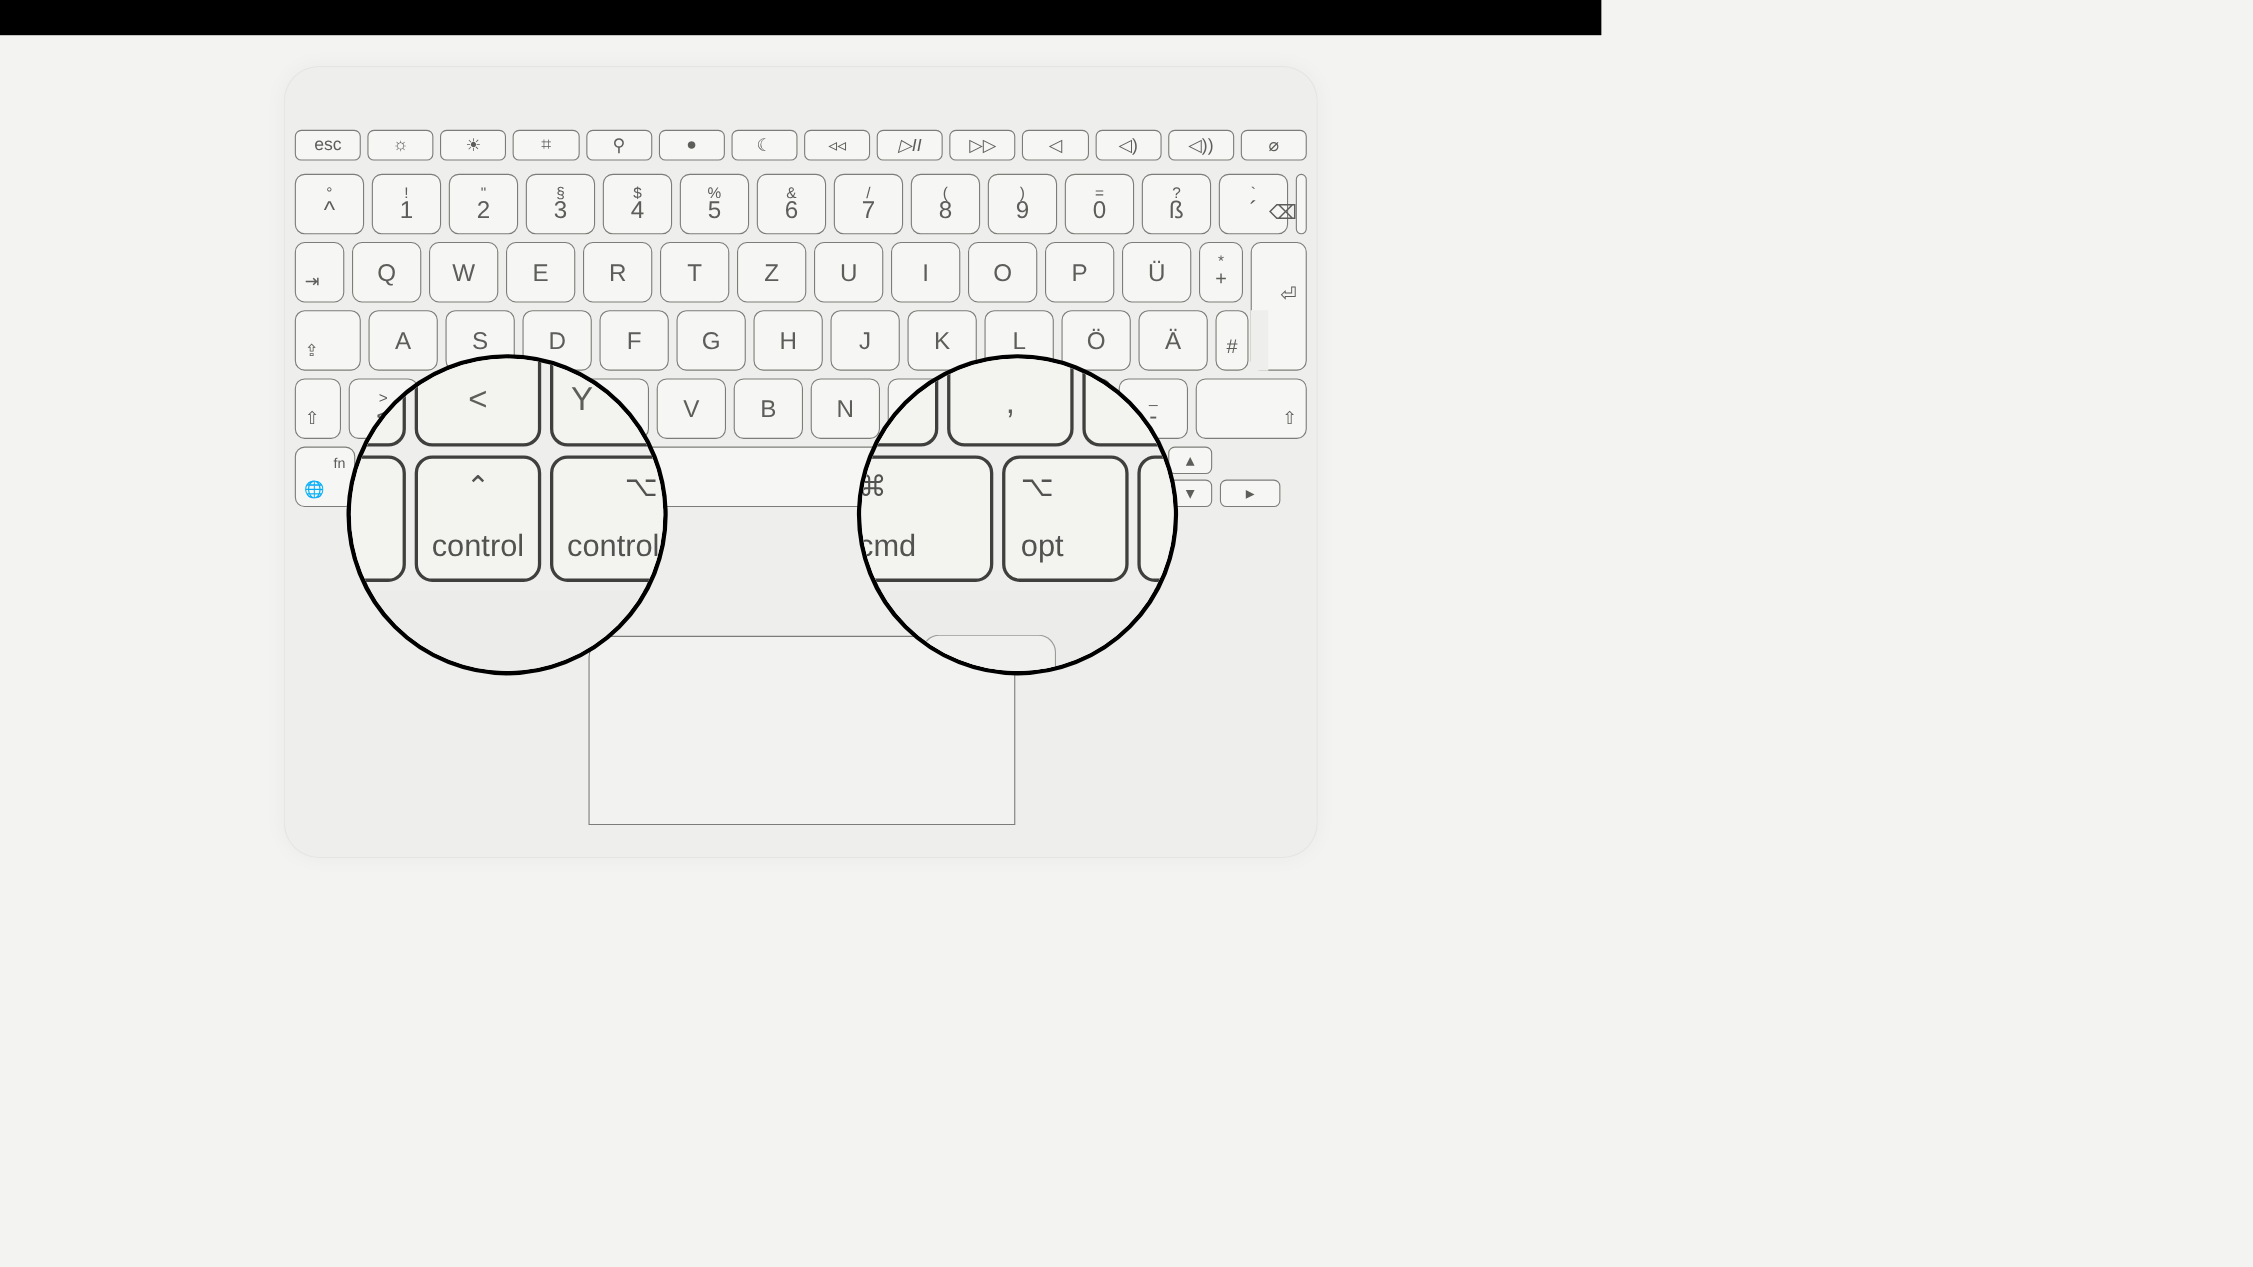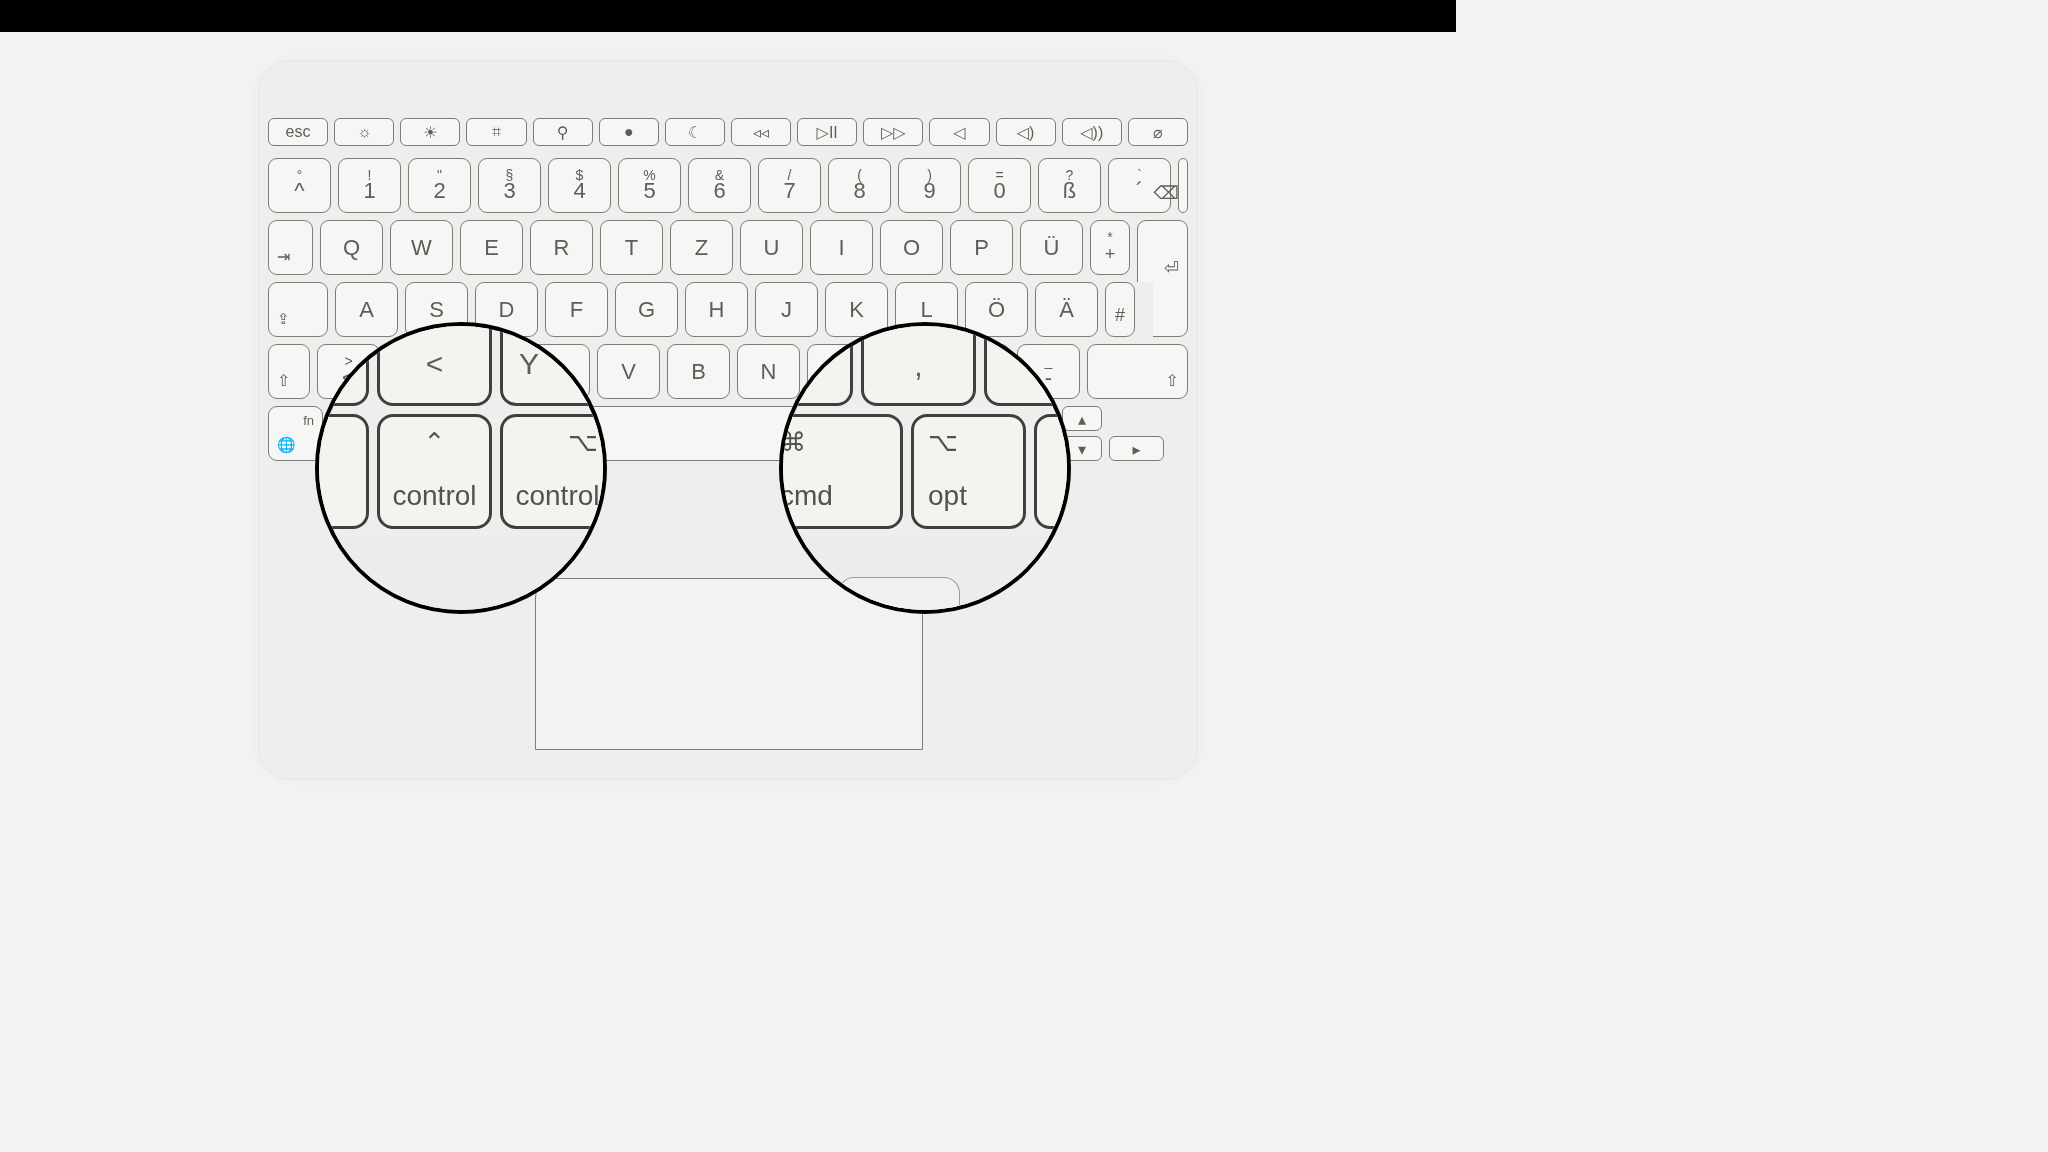--- a/index.html
+++ b/index.html
@@ -60,21 +60,21 @@
       <div class="key" style="left:340.71428571428567px;top:58px;width:60.142857142857146px;height:28px;border-radius:6px;">
         <div class="kc small" style="top:50%;transform:translateY(-50%);">●</div>
       </div>
       <div class="key" style="left:406.85714285714283px;top:58px;width:60.142857142857146px;height:28px;border-radius:6px;">
         <div class="kc small" style="top:50%;transform:translateY(-50%);">☾</div>
       </div>
       <div class="key" style="left:473px;top:58px;width:60.142857142857146px;height:28px;border-radius:6px;">
         <div class="kc small" style="top:50%;transform:translateY(-50%);">◃◃</div>
       </div>
       <div class="key" style="left:539.1428571428571px;top:58px;width:60.142857142857146px;height:28px;border-radius:6px;">
-        <div class="kc small" style="top:50%;transform:translateY(-50%);">▷II</div>
+        <div class="kc small" style="top:50%;transform:translateY(-50%);font-style:italic;">▷II</div>
       </div>
       <div class="key" style="left:605.2857142857142px;top:58px;width:60.142857142857146px;height:28px;border-radius:6px;">
         <div class="kc small" style="top:50%;transform:translateY(-50%);">▷▷</div>
       </div>
       <div class="key" style="left:671.4285714285713px;top:58px;width:60.142857142857146px;height:28px;border-radius:6px;">
         <div class="kc small" style="top:50%;transform:translateY(-50%);">◁</div>
       </div>
       <div class="key" style="left:737.5714285714286px;top:58px;width:60.142857142857146px;height:28px;border-radius:6px;">
         <div class="kc small" style="top:50%;transform:translateY(-50%);">◁)</div>
       </div>

